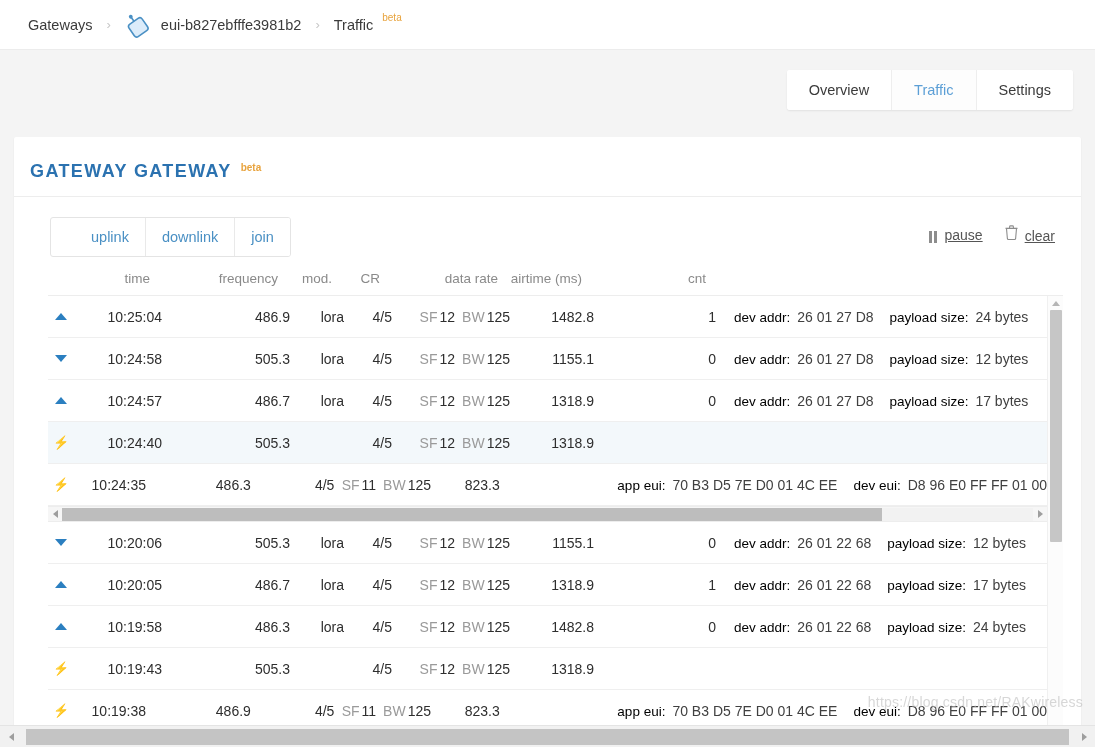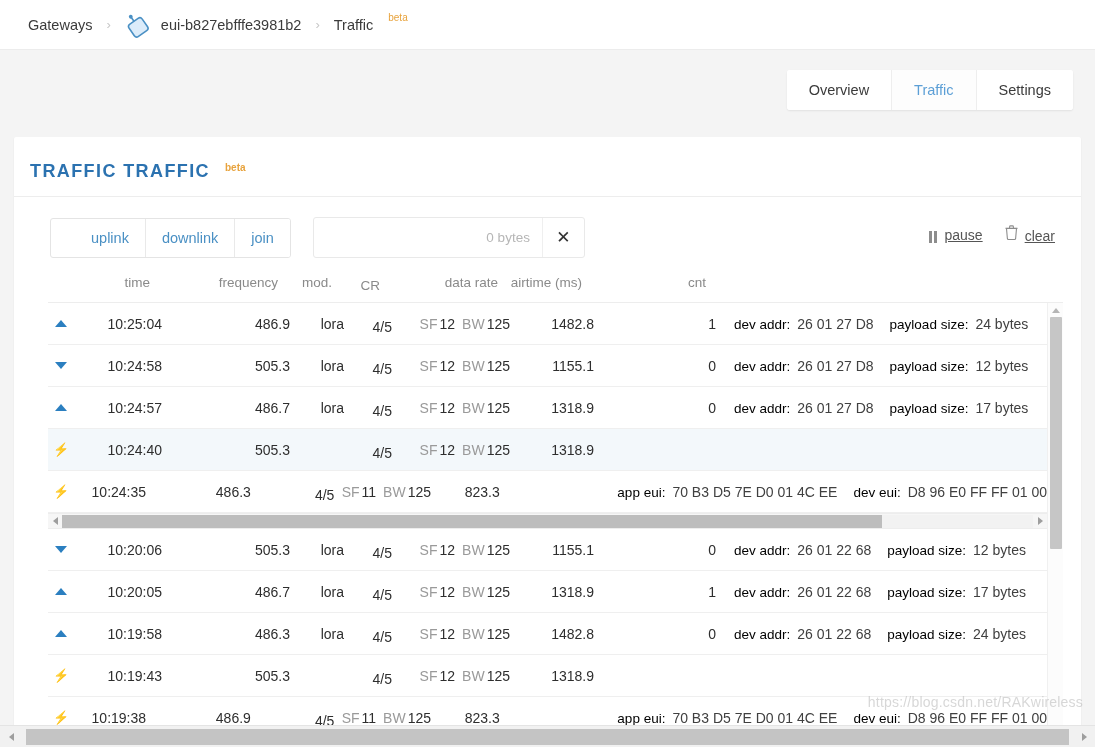--- a/index.html
+++ b/index.html
@@ -17,21 +17,21 @@
     height: 50px; background: #ffffff;
     display: flex; align-items: center;
     padding: 0 28px;
     border-bottom: 1px solid #ececec;
   }
   .crumb { display: flex; align-items: center; }
   .crumb-text { font-size: 14.5px; color: #3b3b3b; }
   .crumb-sep { color: #c8c8c8; font-size: 13px; margin: 0 14px; }
   .gw-icon { margin-right: 10px; display: flex; align-items: center; }
   .beta {
-    font-size: 10px; color: #e8a33d; margin-left: 15px;
+    font-size: 10px; color: #e8a33d; margin-left: 9px;
     vertical-align: super; position: relative; top: -7px;
     font-family: "Liberation Sans", sans-serif;
   }
 
   
   .tabwrap { position: absolute; right: 22px; top: 70px; }
   .tabs {
     display: flex; background: #fff;
     border-radius: 3px;
     box-shadow: 0 1px 2px rgba(0,0,0,.08);
@@ -110,21 +110,21 @@
   
   .thead {
     display: flex; padding: 14px 0 9px 0;
     font-size: 13.5px; color: #8a8a8a;
     margin: 0 34px 0 48px;
     align-items: center;
   }
   .c-time   { width: 88px; text-align: right; }
   .c-freq   { width: 128px; text-align: right; }
   .c-mod    { width: 54px; text-align: right; }
-  .c-cr     { width: 48px; text-align: right; margin-top: 6px; }
+  .c-cr     { width: 48px; text-align: right; }
   .c-dr     { width: 118px; text-align: right; }
   .c-air    { width: 84px; text-align: right; }
   .c-cnt    { width: 124px; text-align: right; }
 
   .tbody-outer {
     position: relative;
     margin: 0 18px 0 34px;
     height: 443px;
     border-top: 1px solid #ededed;
     overflow: hidden;
@@ -240,35 +240,31 @@
   <div class="tabwrap">
     <div class="tabs">
       <div class="tab">Overview</div>
       <div class="tab active">Traffic</div>
       <div class="tab">Settings</div>
     </div>
   </div>
 
   <div class="card">
     <div class="card-title">
-      <span>TRAFFIC TRAFFIC</span>
+      <span>GATEWAY GATEWAY</span>
       <span class="beta">beta</span>
     </div>
 
     <div class="toolbar">
       <div class="btn-group">
         <div class="gbtn">uplink</div>
         <div class="gbtn">downlink</div>
         <div class="gbtn">join</div>
       </div>
 
-      <div class="searchwrap">
-        <input class="searchinput" type="text" placeholder="0 bytes" style="">
-        <div class="clear-x">✕</div>
-      </div>
 
       <div class="actions">
         <div class="action">
           <span class="pause-bars">
               <i></i>
               <i></i>
             </span>
           <span class="lbl">pause</span>
         </div>
         <div class="action">

